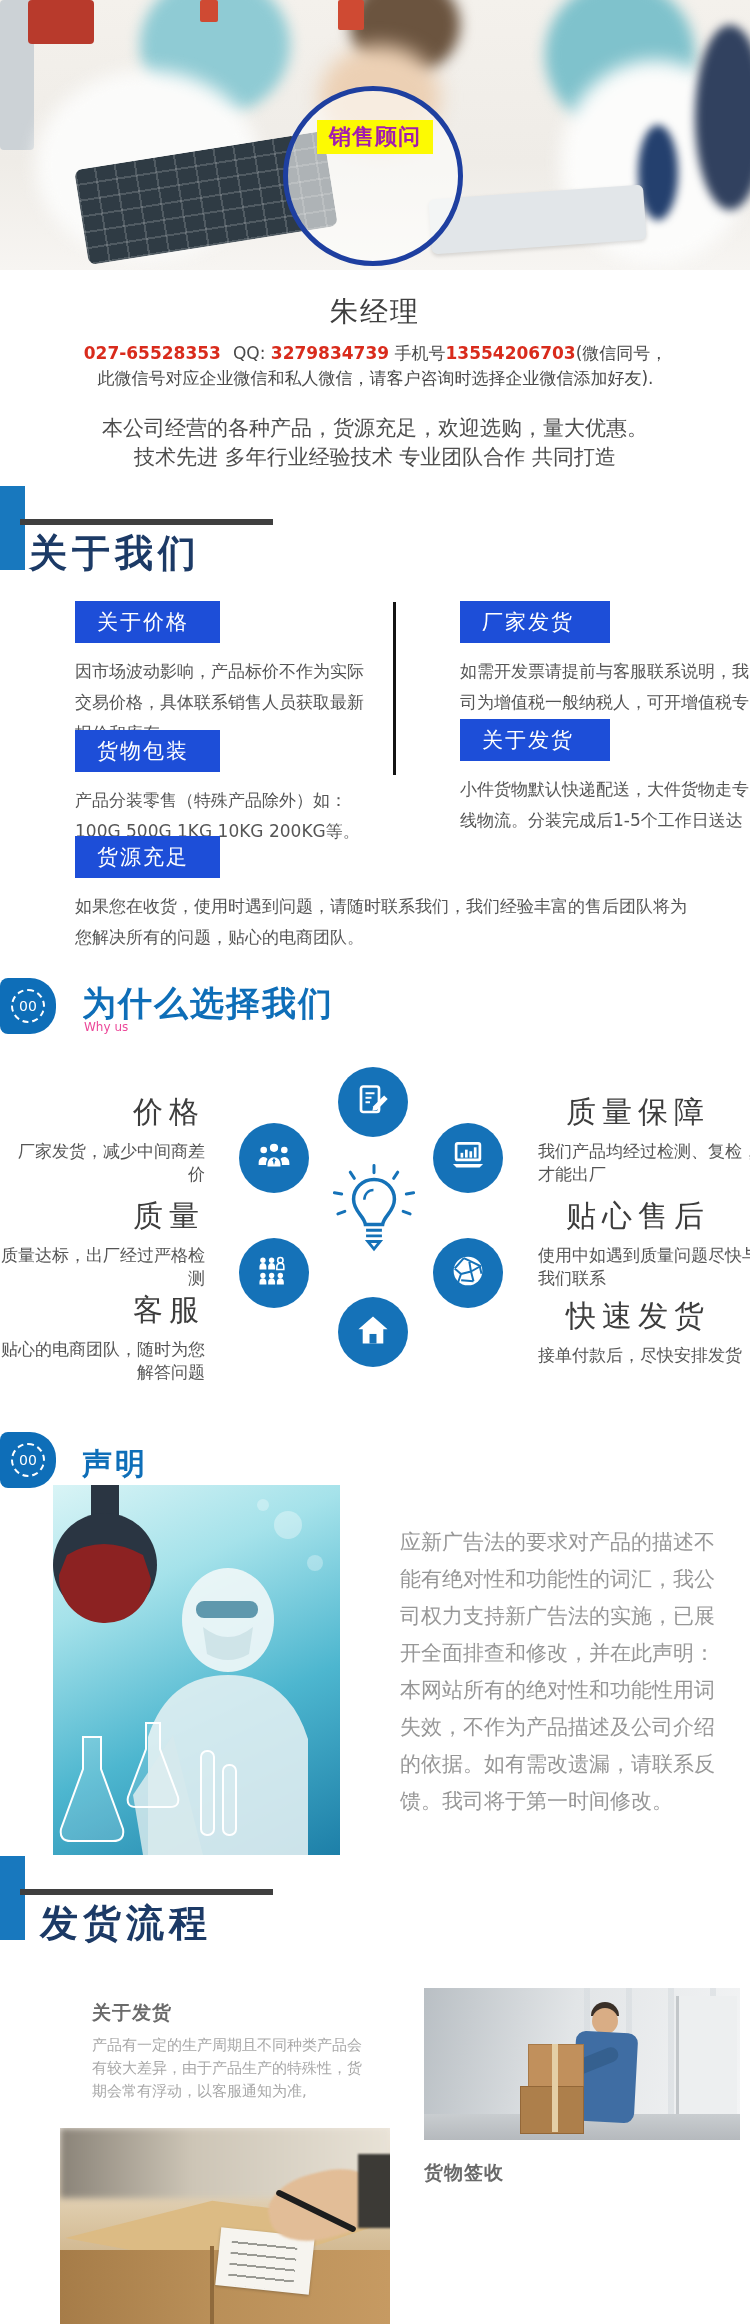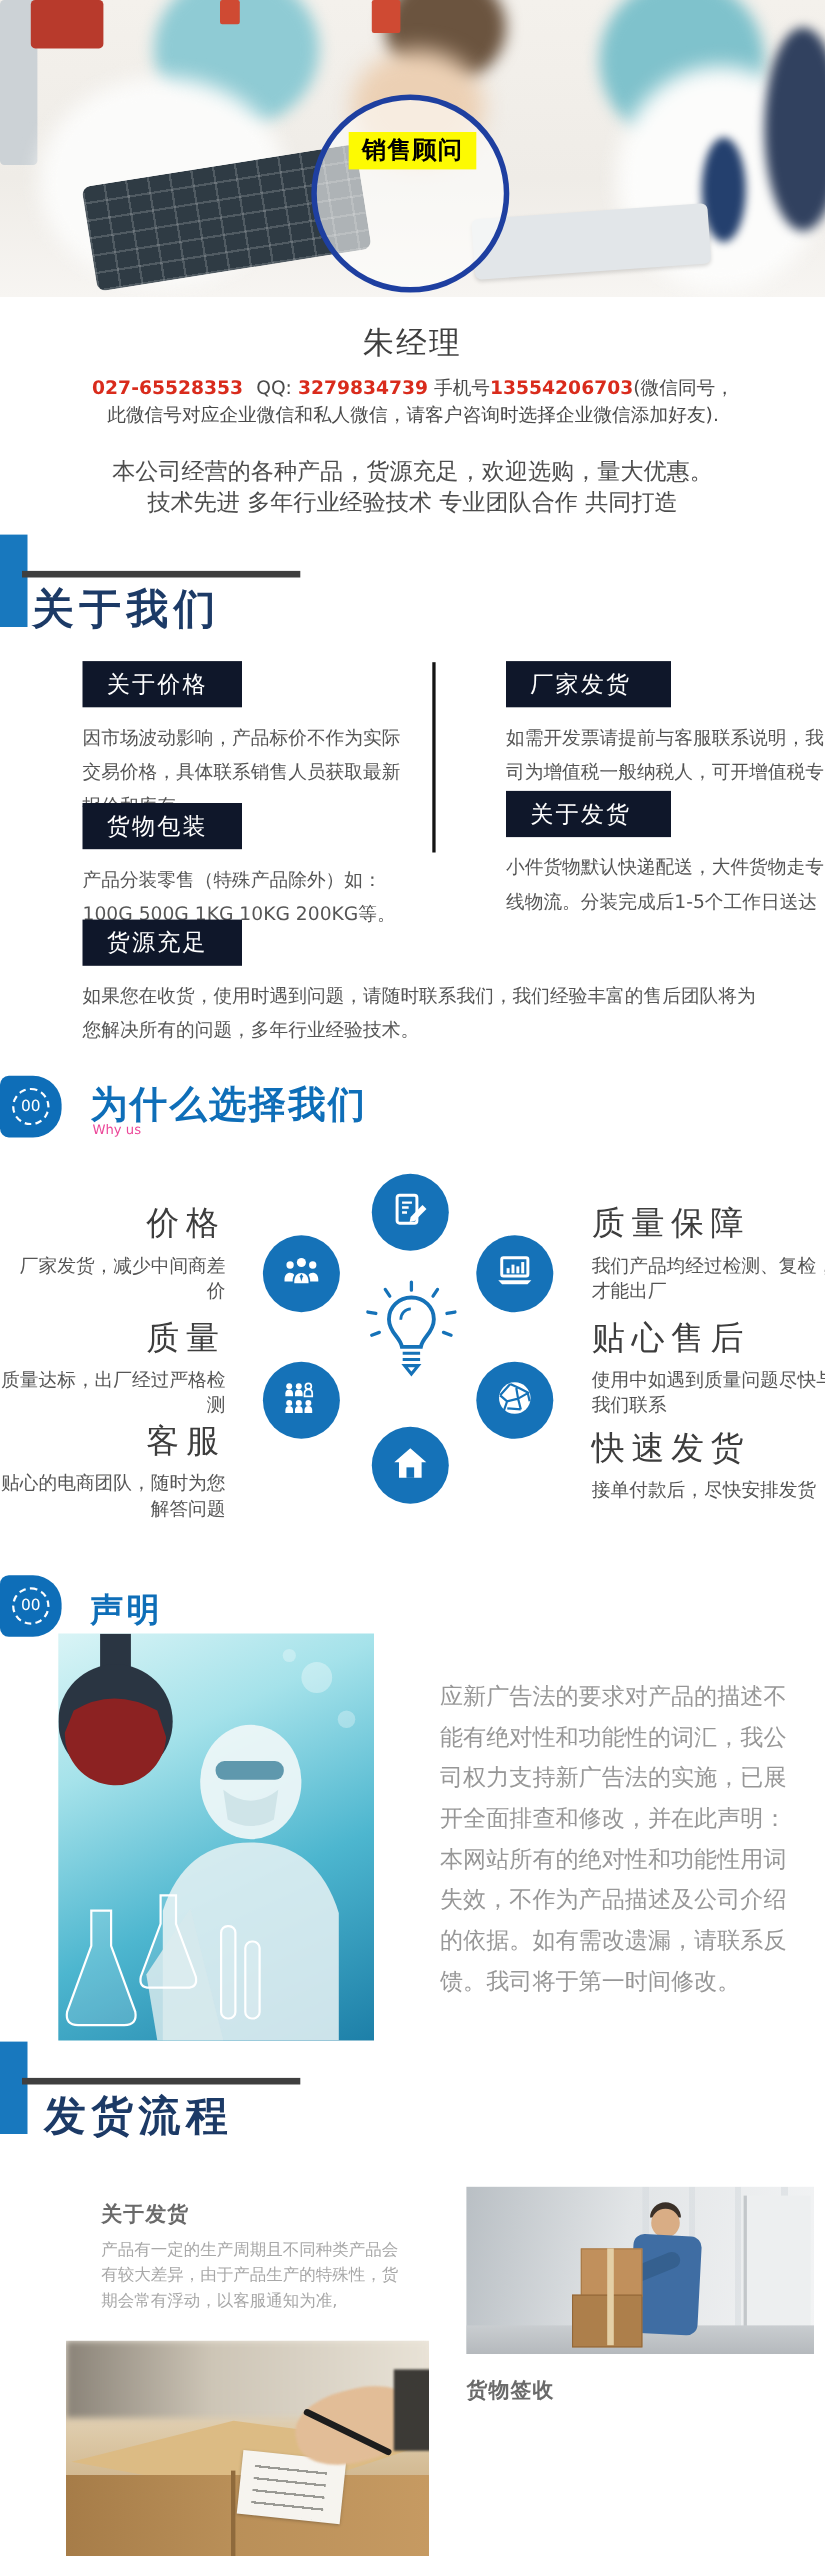--- a/index.html
+++ b/index.html
@@ -8,47 +8,47 @@
   .abs{position:absolute;}
   .serif{font-family:"DejaVu Serif","Liberation Serif",serif;}
 
   
   .hero{left:0;top:0;width:750px;height:270px;background:linear-gradient(180deg,#f4f1ec 0%,#efece7 60%,#f7f5f2 100%);overflow:hidden;}
   .blob{position:absolute;border-radius:50%;}
   .kb{position:absolute;left:80px;top:150px;width:252px;height:96px;background:#2f3b44;border-radius:8px;transform:rotate(-9deg);
       background-image:repeating-linear-gradient(0deg,rgba(255,255,255,.16) 0 2px,transparent 2px 16px),repeating-linear-gradient(90deg,rgba(255,255,255,.16) 0 2px,transparent 2px 20px);}
   .laptop{position:absolute;left:430px;top:192px;width:215px;height:55px;background:#e2e6e9;border-radius:6px;transform:rotate(-4deg);box-shadow:0 2px 4px rgba(0,0,0,.15);}
   .circle-frame{position:absolute;left:283px;top:86px;width:180px;height:180px;border:5px solid #1e3fa0;border-radius:50%;background:rgba(253,253,252,.62);box-sizing:border-box;}
-  .consult-badge{position:absolute;left:50%;top:120px;transform:translateX(-50%);background:#fdfa02;color:#000000;font-size:22px;font-weight:bold;padding:2px 12px;letter-spacing:1px;z-index:6;}
+  .consult-badge{position:absolute;left:50%;top:120px;transform:translateX(-50%);background:#fdfa02;color:#a21caf;font-size:22px;font-weight:bold;padding:2px 12px;letter-spacing:1px;z-index:6;}
 
   
   .mgr-name{left:0;top:293px;width:750px;text-align:center;font-size:28px;color:#3f3f3f;letter-spacing:2px;}
   .phones{left:83px;top:341px;width:585px;text-align:center;font-size:17px;line-height:25px;color:#4a4a4a;}
   .red{color:#d92b1c;font-weight:bold;}
   .plabel{margin-left:12px;}
 
   
   .intro{left:0;top:414px;width:750px;text-align:center;font-size:21px;line-height:29px;color:#4d4d4d;}
 
   
   .hdr-block{width:25px;height:84px;background:#1878be;}
   .hdr-line{height:6px;background:#3f3f3f;}
   .hdr-title{font-size:38px;font-weight:bold;color:#1c3a66;letter-spacing:5px;}
 
   
-  .abox{height:42px;background:#0f172a;color:#fff;font-size:21px;display:flex;align-items:center;padding-left:22px;box-sizing:border-box;letter-spacing:2px;font-family:"DejaVu Serif","Liberation Serif",serif;}
+  .abox{height:42px;background:#1d4ed8;color:#fff;font-size:21px;display:flex;align-items:center;padding-left:22px;box-sizing:border-box;letter-spacing:2px;font-family:"DejaVu Serif","Liberation Serif",serif;}
   .apara{font-size:17px;line-height:31px;color:#555;}
   .vdivider{width:3px;background:#141414;}
 
   
   .wu-badge{width:56px;height:56px;background:#0e6eb8;border-radius:8px 26px 26px 8px;display:flex;align-items:center;justify-content:center;}
   .wu-badge .dash{width:34px;height:34px;border:2px dashed #fff;border-radius:50%;color:#fff;font-size:14px;display:flex;align-items:center;justify-content:center;box-sizing:border-box;}
   .wu-title{font-size:34px;font-weight:bold;color:#0e6eb8;letter-spacing:2px;}
   .wu-sub{font-size:12px;color:#ec4899;}
-  .wu-item-title{font-size:30px;color:#3d3d3d;font-family:"DejaVu Serif","Liberation Serif",serif;letter-spacing:6px;}
+  .wu-item-title{font-size:30px;color:#3d3d3d;font-family:"DejaVu Serif","Liberation Serif",serif;letter-spacing:6px;padding-left:28px;}
   .wu-item-desc{font-size:17px;line-height:23px;color:#555;margin-top:7px;}
   .wu-circle{position:absolute;width:70px;height:70px;border-radius:50%;background:#1572b8;display:flex;align-items:center;justify-content:center;}
 
   
   .stmt-title{font-size:30px;font-weight:bold;color:#0e6eb8;letter-spacing:3px;}
   .stmt-text{font-size:21px;line-height:37px;color:#979797;}
   .lab-photo{left:53px;top:1485px;width:287px;height:370px;background:linear-gradient(155deg,#d9f4f6 0%,#a5e2ea 28%,#4db6cf 62%,#1d7fa8 100%);overflow:hidden;}
 
   
   .ship-h3{font-size:19px;font-weight:bold;color:#6a6a6a;letter-spacing:1px;}
@@ -104,21 +104,21 @@
   <div class="abs abox" style="left:460px;top:601px;width:150px;">厂家发货</div>
   <div class="abs apara" style="left:460px;top:656px;width:292px;">如需开发票请提前与客服联系说明，我司为增值税一般纳税人，可开增值税专用发票及普票。</div>
 
   <div class="abs abox" style="left:75px;top:730px;width:145px;">货物包装</div>
   <div class="abs apara" style="left:75px;top:785px;width:294px;">产品分装零售（特殊产品除外）如：100G 500G 1KG 10KG 200KG等。</div>
 
   <div class="abs abox" style="left:460px;top:719px;width:150px;">关于发货</div>
   <div class="abs apara" style="left:460px;top:774px;width:292px;">小件货物默认快递配送，大件货物走专线物流。分装完成后1-5个工作日送达</div>
 
   <div class="abs abox" style="left:75px;top:836px;width:145px;">货源充足</div>
-  <div class="abs apara" style="left:75px;top:891px;width:618px;">如果您在收货，使用时遇到问题，请随时联系我们，我们经验丰富的售后团队将为您解决所有的问题，多年行业经验技术。</div>
+  <div class="abs apara" style="left:75px;top:891px;width:618px;">如果您在收货，使用时遇到问题，请随时联系我们，我们经验丰富的售后团队将为您解决所有的问题，贴心的电商团队。</div>
 
   <div class="abs wu-badge" style="left:0;top:978px;">
     <div class="dash">00</div>
   </div>
   <div class="abs wu-title" style="left:82px;top:981px;">为什么选择我们</div>
   <div class="abs wu-sub" style="left:84px;top:1020px;">Why us</div>
 
   <div class="abs" style="left:0;top:1092px;width:205px;text-align:right;">
     <div class="wu-item-title">价格</div>
     <div class="wu-item-desc" style="margin-left:10px;">厂家发货，减少中间商差价</div>

